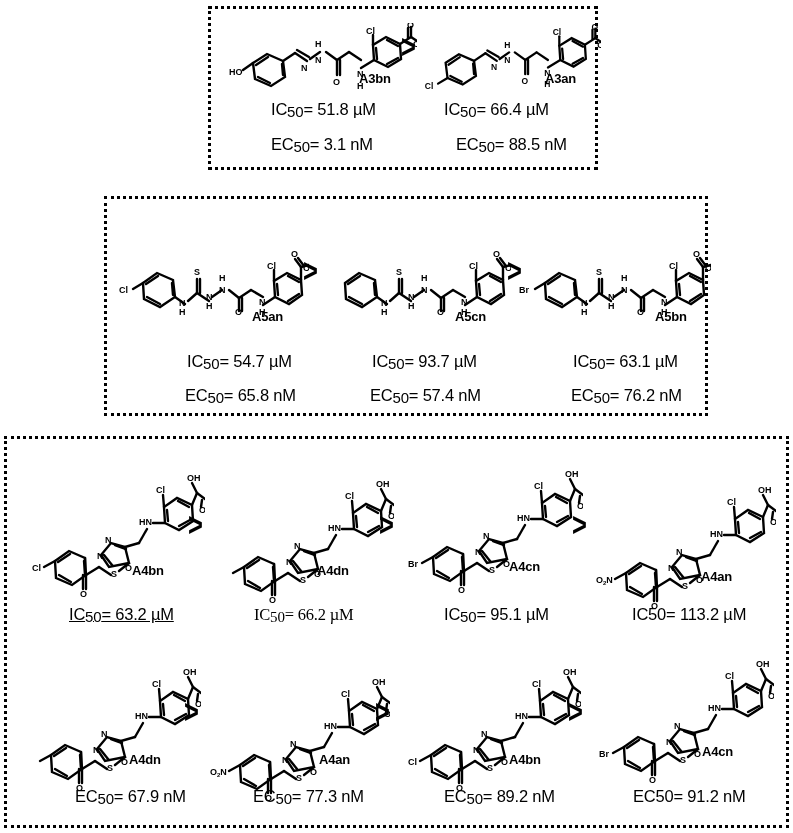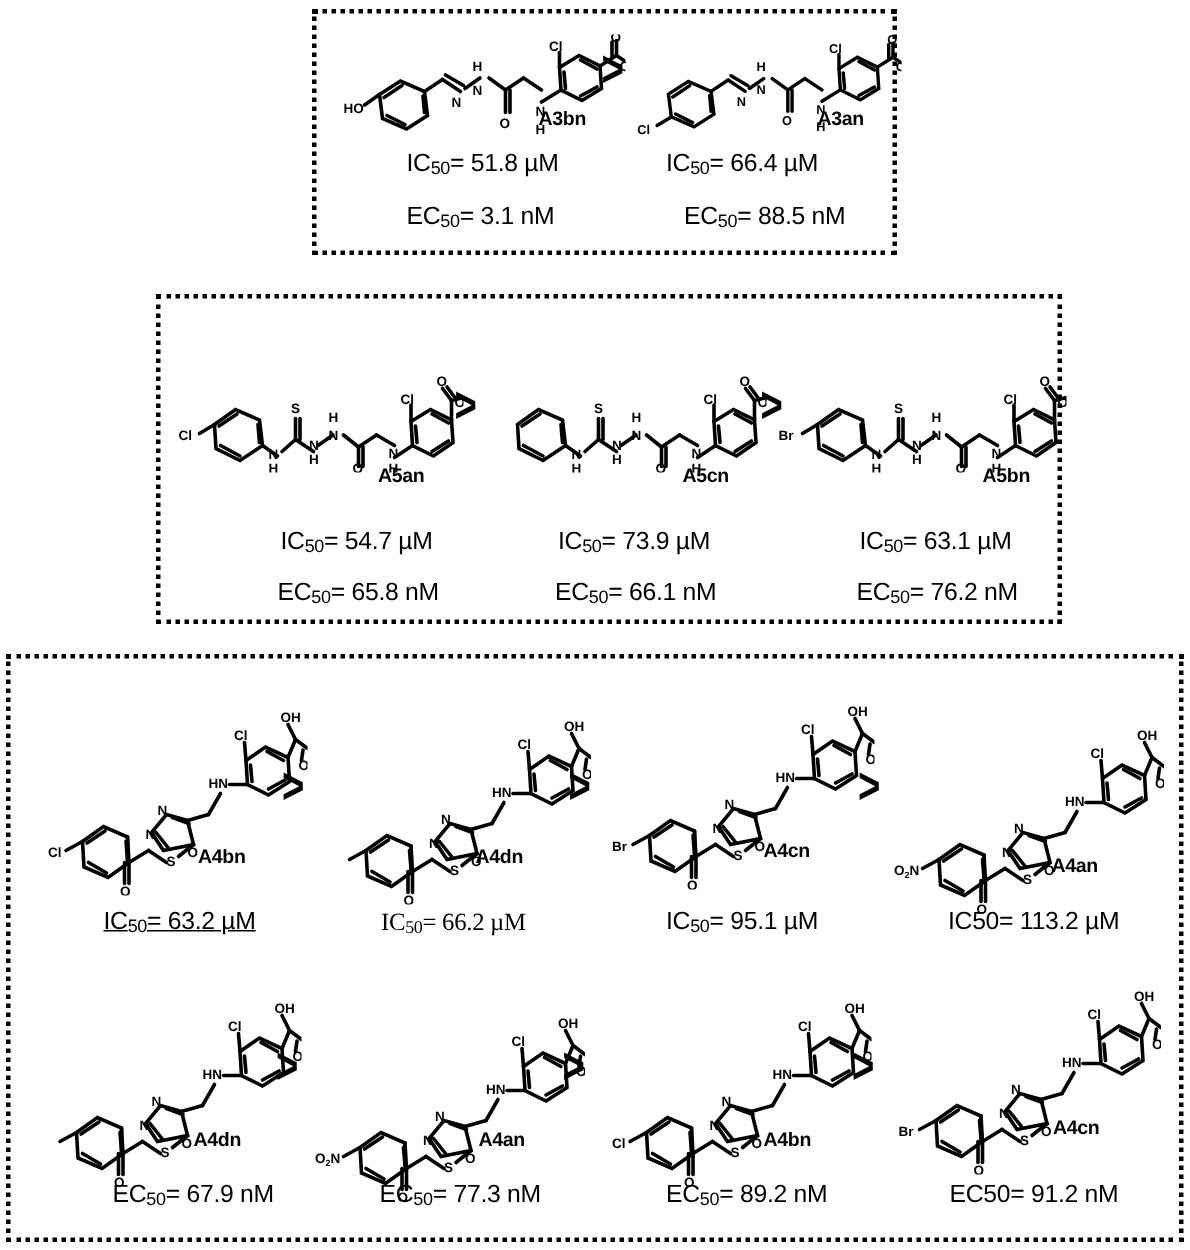--- a/index.html
+++ b/index.html
@@ -27,21 +27,21 @@
     font-size:13px;
     letter-spacing:-0.2px;
     white-space:nowrap;
   }
   .val{
     position:absolute;
     font-size:16.5px;
     white-space:nowrap;
     letter-spacing:-0.2px;
   }
-  .val sub{font-size:12px;vertical-align:-2px;font-weight:400;}
+  .val sub{font-size:15px;vertical-align:-2px;font-weight:400;}
   .gt{
     position:absolute;
     font-weight:bold;
     font-size:34px;
     line-height:1;
     font-family:"Liberation Sans", sans-serif;
     transform:scaleX(0.75);
     transform-origin:left center;
   }
   
@@ -260,22 +260,22 @@
         <text x="118" y="90">O</text>
         <text x="142" y="80">N</text>
         <text x="142" y="90">H</text>
         <text x="150" y="44">Cl</text>
         <text x="174" y="32">O</text>
         <text x="186" y="46">OH</text>
       </g>
     </svg>
   </div>
   <div class="cmpd-label" style="left:348px;top:110px;text-align:right;">A5cn</div>
-  <div class="val" style="left:265px;top:153px;"><span>IC</span><sub>50</sub><span>= 73.9 µM</span></div>
-  <div class="val" style="left:263px;top:187px;"><span>EC</span><sub>50</sub><span>= 66.1 nM</span></div>
+  <div class="val" style="left:265px;top:153px;"><span>IC</span><sub>50</sub><span>= 93.7 µM</span></div>
+  <div class="val" style="left:263px;top:187px;"><span>EC</span><sub>50</sub><span>= 57.4 nM</span></div>
 
   <div class="gt" style="left:400px;top:54px;">&gt;</div>
 
   <div class="struct" style="left:412px;top:26px;">
     <svg width="192" height="90" viewBox="0 0 192 90">
       <g fill="none" stroke="#000" stroke-width="2.4" stroke-linecap="round">
         <polygon points="26,58 40,48 56,55 58,72 43,82 27,74"></polygon>
         <line x1="29" y1="59" x2="41" y2="51"></line>
         <line x1="55" y1="58" x2="56" y2="70"></line>
         <line x1="43" y1="79" x2="30" y2="72"></line>

